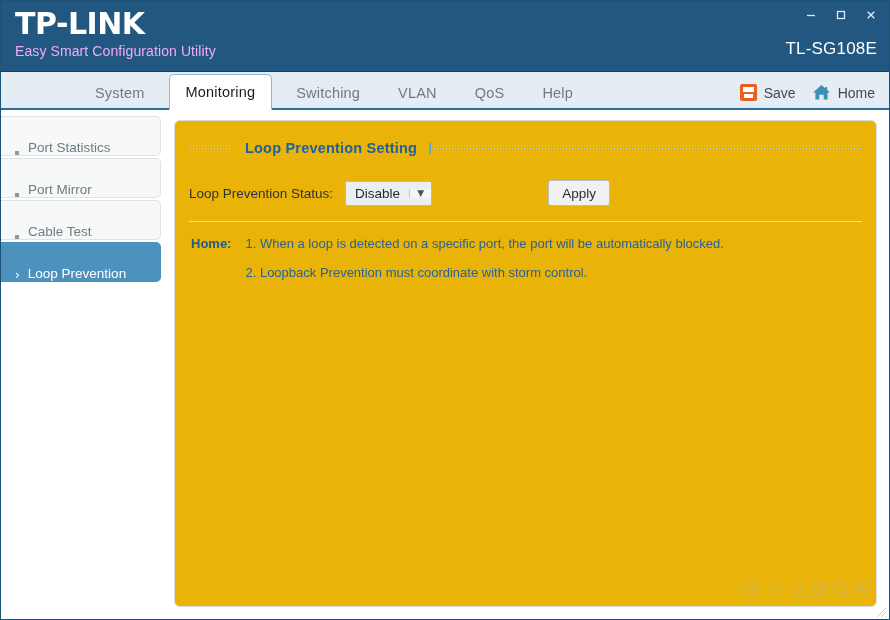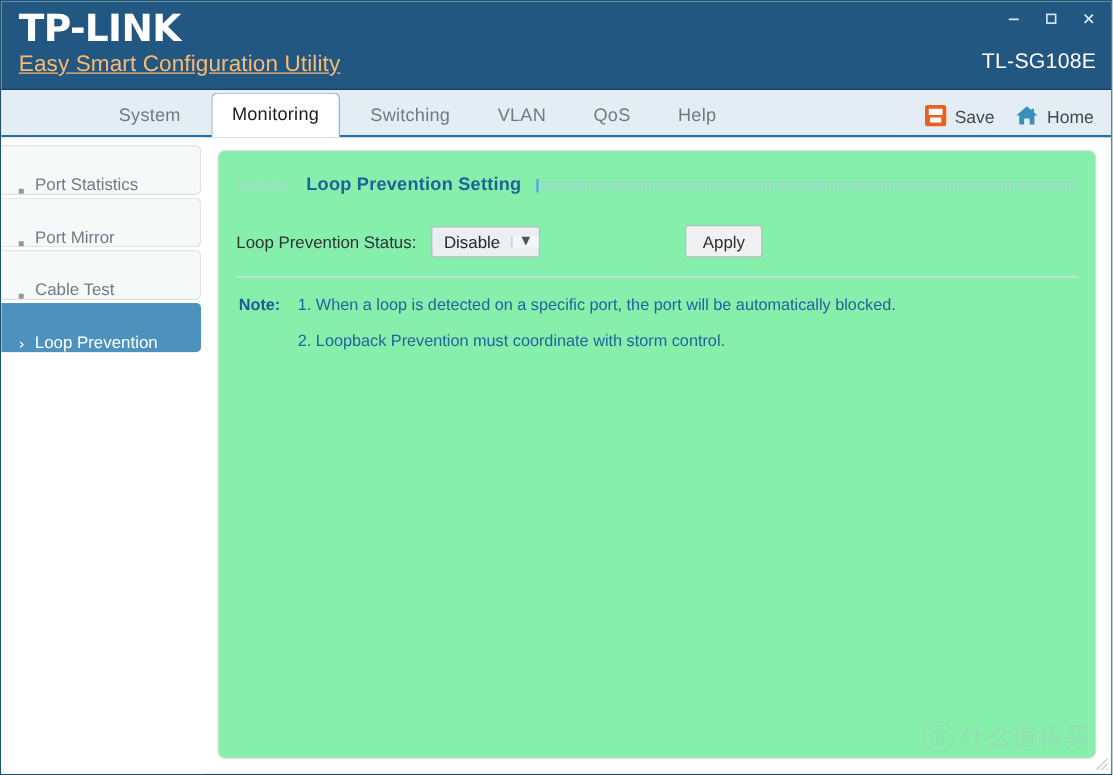--- a/index.html
+++ b/index.html
@@ -38,26 +38,25 @@
   .brand-logo {
     font-size: 30px;
     font-weight: bold;
     color: #ffffff;
     letter-spacing: -0.5px;
     line-height: 32px;
     font-family: "DejaVu Sans", sans-serif;
   }
 
   .brand-sub {
-    font-size: 18px;
-    color: #fdba74;
+    font-size: 14px;
+    color: #f0abfc;
     line-height: 18px;
     margin-top: 2px;
     letter-spacing: 0.1px;
-    text-decoration: underline;
   }
 
   .win-controls {
     position: absolute;
     right: 10px;
     top: 6px;
     display: flex;
     align-items: center;
     gap: 14px;
   }
@@ -230,21 +229,21 @@
     font-family: "DejaVu Sans", sans-serif;
   }
 
   
   .content {
     position: absolute;
     left: 173px;
     top: 10px;
     right: 12px;
     bottom: 12px;
-    background: #86efac;
+    background: #eab308;
     border: 1px solid #d9dadb;
     border-radius: 6px;
   }
 
   .section-head {
     position: relative;
     height: 36px;
     margin: 9px 14px 0 14px;
     display: flex;
     align-items: center;
@@ -507,21 +506,21 @@
         <div class="select">
           <span class="select-value">Disable</span>
           <span class="select-arrow">▼</span>
         </div>
         <div class="apply-btn">Apply</div>
       </div>
 
       <div class="divider"></div>
 
       <div class="note">
-        <span class="note-label">Note:</span>
+        <span class="note-label">Home:</span>
         <span class="note-lines">
           <span class="note-line">1. When a loop is detected on a specific port, the port will be automatically blocked.</span>
           <span class="note-line">2. Loopback Prevention must coordinate with storm control.</span>
         </span>
       </div>
 
     </div>
 
     <div class="watermark">
       <span class="wm-circle">值</span>

